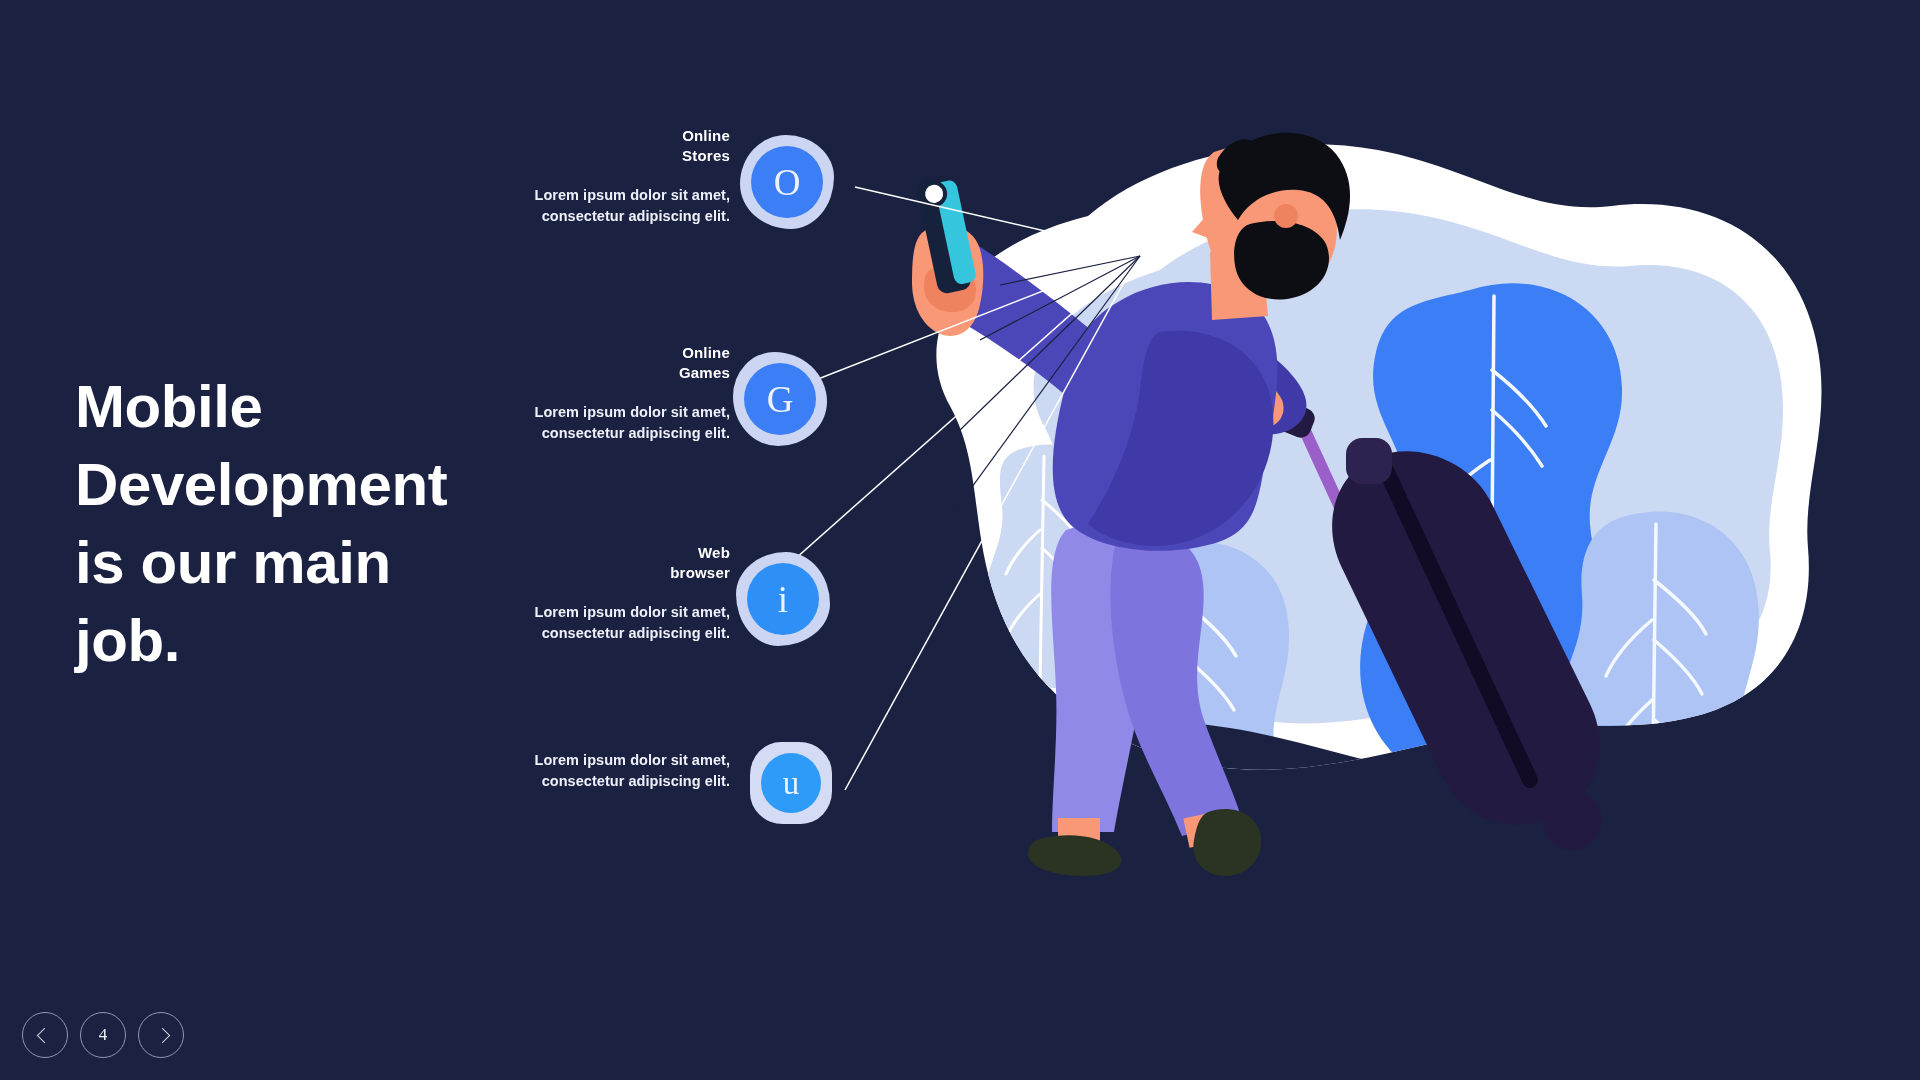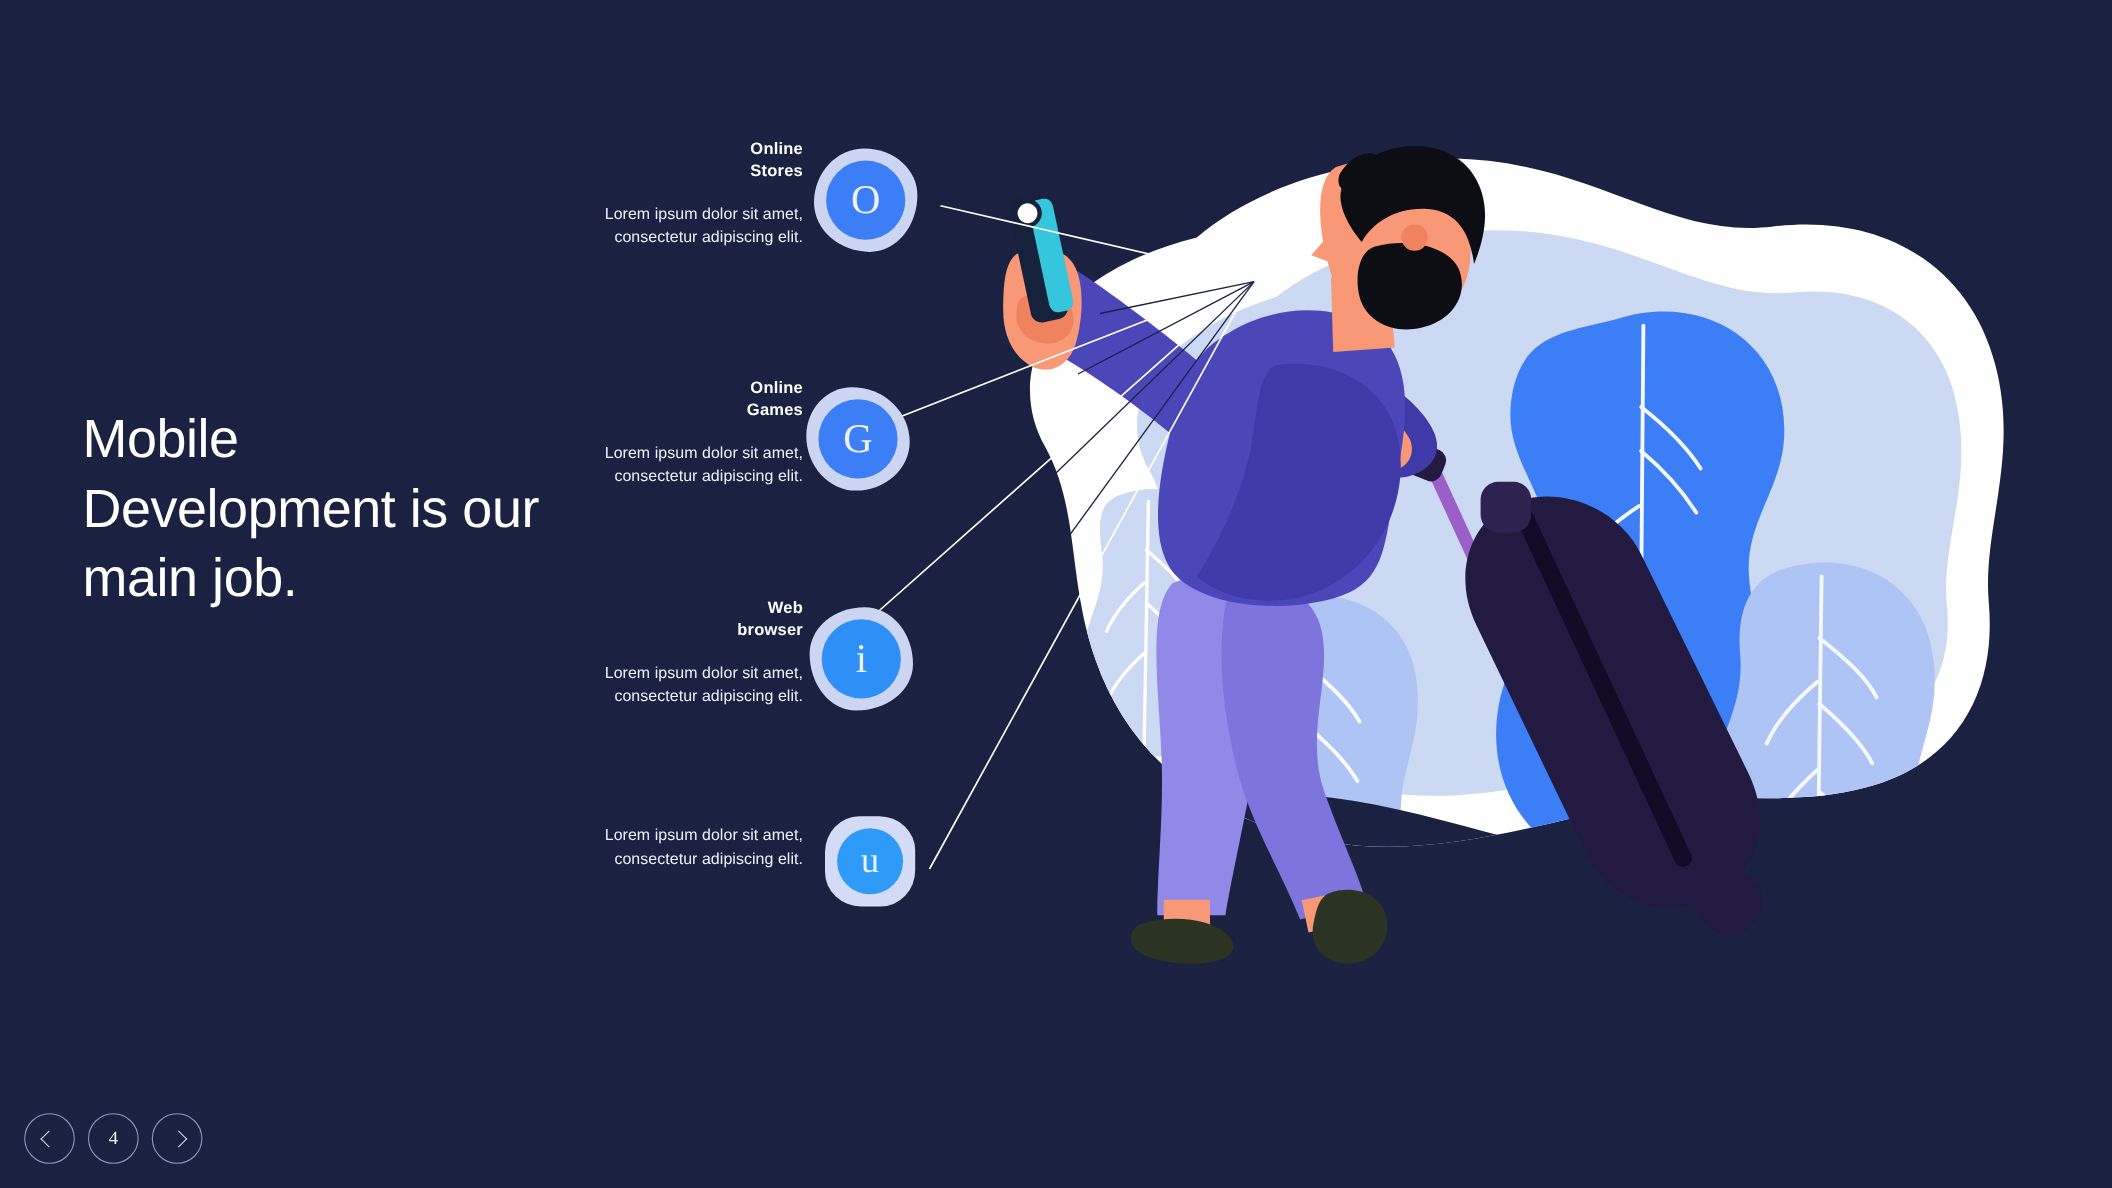--- a/index.html
+++ b/index.html
@@ -9,38 +9,38 @@
     font-family:"Liberation Sans", sans-serif;
     position:relative;
   }
   #slide { position:absolute; inset:0; background:#1a2141; }
 
   
   #title {
     position:absolute;
     left:75px; top:368px;
     width:420px;
-    font-size:49px;
+    font-size:60px;
     line-height:1.30;
-    font-weight:normal;
+    font-weight:bold;
     color:#ffffff;
     letter-spacing:-0.4px;
     white-space:pre-line;
   }
 
   
   #features { position:absolute; left:480px; top:0; width:370px; height:804px; }
   .feature { position:absolute; width:250px; text-align:right; right:120px; }
   .feature-title {
     font-size:15px; font-weight:bold; color:#ffffff;
     line-height:1.30; letter-spacing:0.2px; white-space:pre-line;
   }
   .feature-desc {
     margin-top:20px;
-    font-size:14.5px; font-weight:normal; color:#eef1fa;
+    font-size:14.5px; font-weight:bold; color:#eef1fa;
     line-height:1.42; letter-spacing:0.05px;
   }
 
   
   .badge {
     position:absolute; width:94px; height:94px;
   }
   .badge .ring {
     position:absolute; inset:0;
     background:#ccd6f2;

